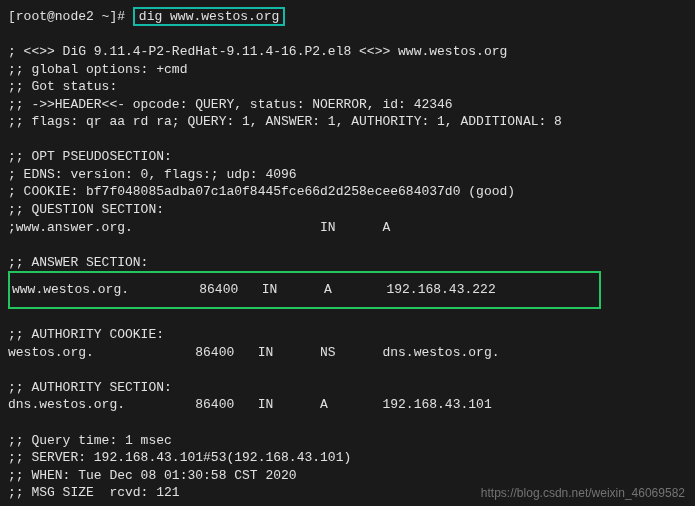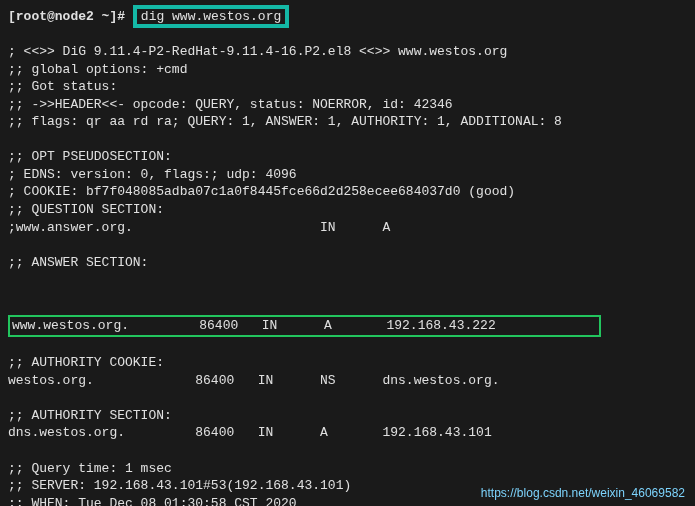--- a/index.html
+++ b/index.html
@@ -12,37 +12,36 @@
     width: 695px;
     height: 506px;
     box-sizing: border-box;
     overflow: hidden;
     position: relative;
   }
   .line {
     white-space: pre;
     line-height: 1.35;
   }
-  .prompt-host { font-weight: bold; }
+  .prompt-host { font-weight: normal; }
   .cmd-box {
-    border: 4px solid #14b8a6;
+    border: 2px solid #14b8a6;
     padding: 0 4px;
   }
   .answer-box {
     border: 2px solid #22c55e;
-    padding: 0 2px;
+    padding: 8px 2px;
     display: inline-block;
     width: 585px;
-    margin-top: 44px;
   }
   .watermark {
     position: absolute;
     bottom: 6px;
     right: 10px;
-    color: #7dd3fc;
+    color: #737373;
     font-family: Arial, sans-serif;
     font-size: 12px;
   }
 </style>
 </head>
 <body>
 
 <div class="line"><span class="prompt-host">[root@node2 ~]#</span> <span class="cmd-box">dig www.westos.org</span></div>
 <div class="line">&nbsp;</div>
 <div class="line">; &lt;&lt;&gt;&gt; DiG 9.11.4-P2-RedHat-9.11.4-16.P2.el8 &lt;&lt;&gt;&gt; www.westos.org</div>

